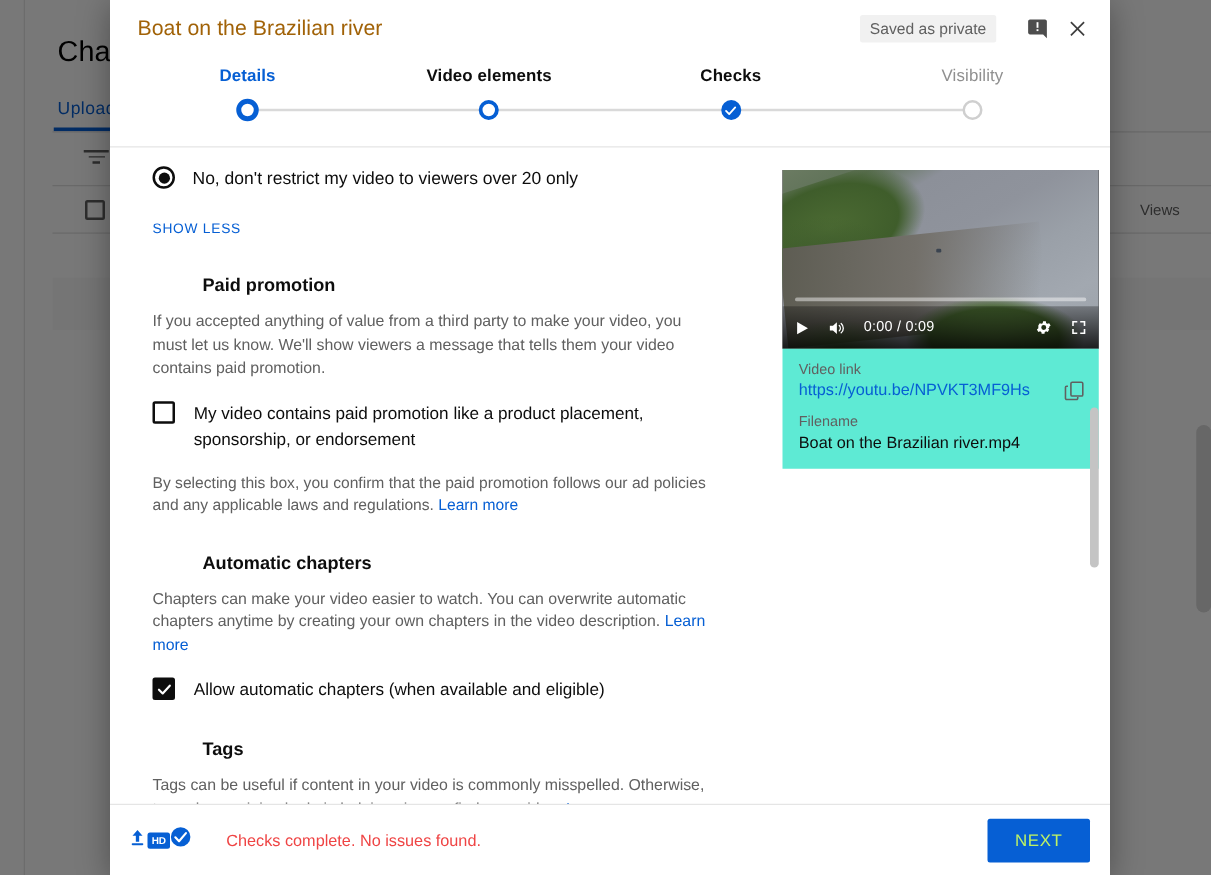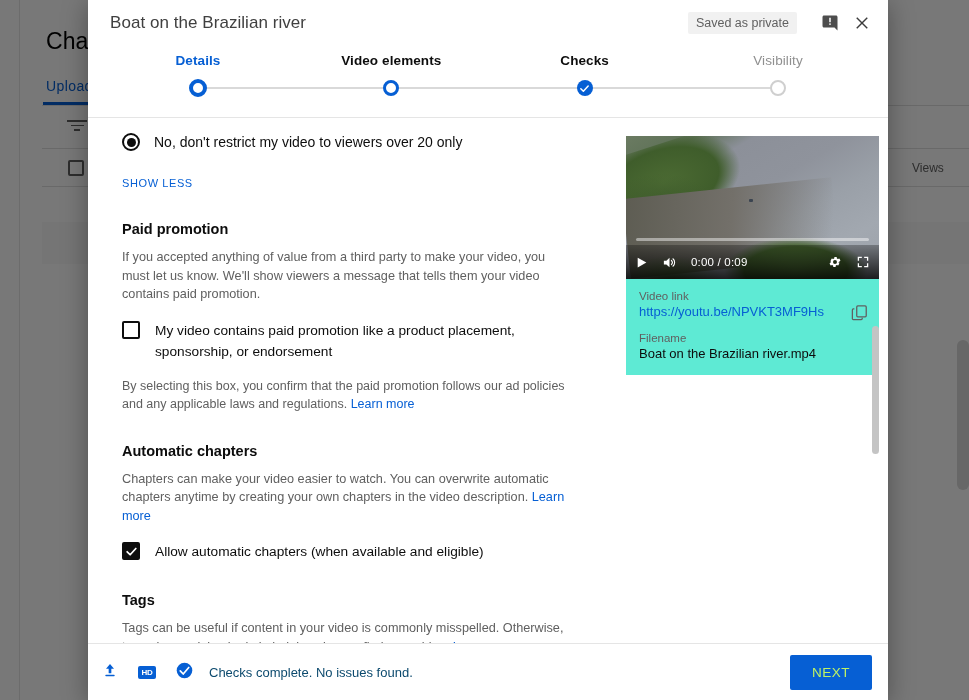--- a/index.html
+++ b/index.html
@@ -100,21 +100,21 @@
     box-shadow: 0 4px 24px rgba(0,0,0,.35);
   }
 
   .dlg-header {
     height: 45px;
     display: flex; align-items: center;
     padding: 0 13px 0 22px;
     flex: none;
   }
   .dlg-title {
-    font-size: 17px; color: #404040;
+    font-size: 17px; color: #a16207;
     font-weight: 400;
     flex: 1;
     letter-spacing: .05px;
   }
   .saved-badge {
     font-size: 12.5px; color: #606060;
     background: #f1f1f1;
     padding: 4px 8px;
     border-radius: 2px;
     margin-right: 14px;
@@ -225,20 +225,21 @@
     letter-spacing: .6px;
     margin: 25px 0 0 0;
     cursor: pointer;
     display: inline-block;
   }
 
   .sect { margin-top: 30px; }
   .sect-title {
     font-size: 14.5px; font-weight: 700; color: #0d0d0d;
     margin-bottom: 11px;
+    margin-left: 40px;
   }
   .sect-desc {
     font-size: 12.7px; color: #606060;
     line-height: 18.5px;
     max-width: 450px;
   }
   .learn-more { color: #065fd4; cursor: pointer; }
 
   .cb-row {
     display: flex; align-items: flex-start;
@@ -352,31 +353,31 @@
   }
 
   
   .dlg-footer {
     flex: none;
     height: 57px;
     border-top: 1px solid #e5e5e5;
     display: flex; align-items: center;
     padding: 0 16px 0 14px;
   }
-  .status-icons { display: flex; align-items: center; gap: 20px; justify-content: center; }
+  .status-icons { display: flex; align-items: center; gap: 0; justify-content: center; }
   .hd-badge {
     width: 18px; height: 13px;
     background: #065fd4; border-radius: 2px;
     color: #fff; font-size: 8px; font-weight: 700;
     display: flex; align-items: center; justify-content: center;
     letter-spacing: -.2px;
   }
   .status-text {
-    font-size: 13px; color: #0c4a6e;
-    margin-left: 16px;
+    font-size: 13px; color: #ef4444;
+    margin-left: 28px;
   }
   .next-btn {
     margin-left: auto;
     background: #065fd4; color: #bef264;
     font-size: 13.5px; font-weight: 500;
     letter-spacing: .5px;
     border: none;
     padding: 10px 22px;
     border-radius: 2px;
     cursor: pointer;

